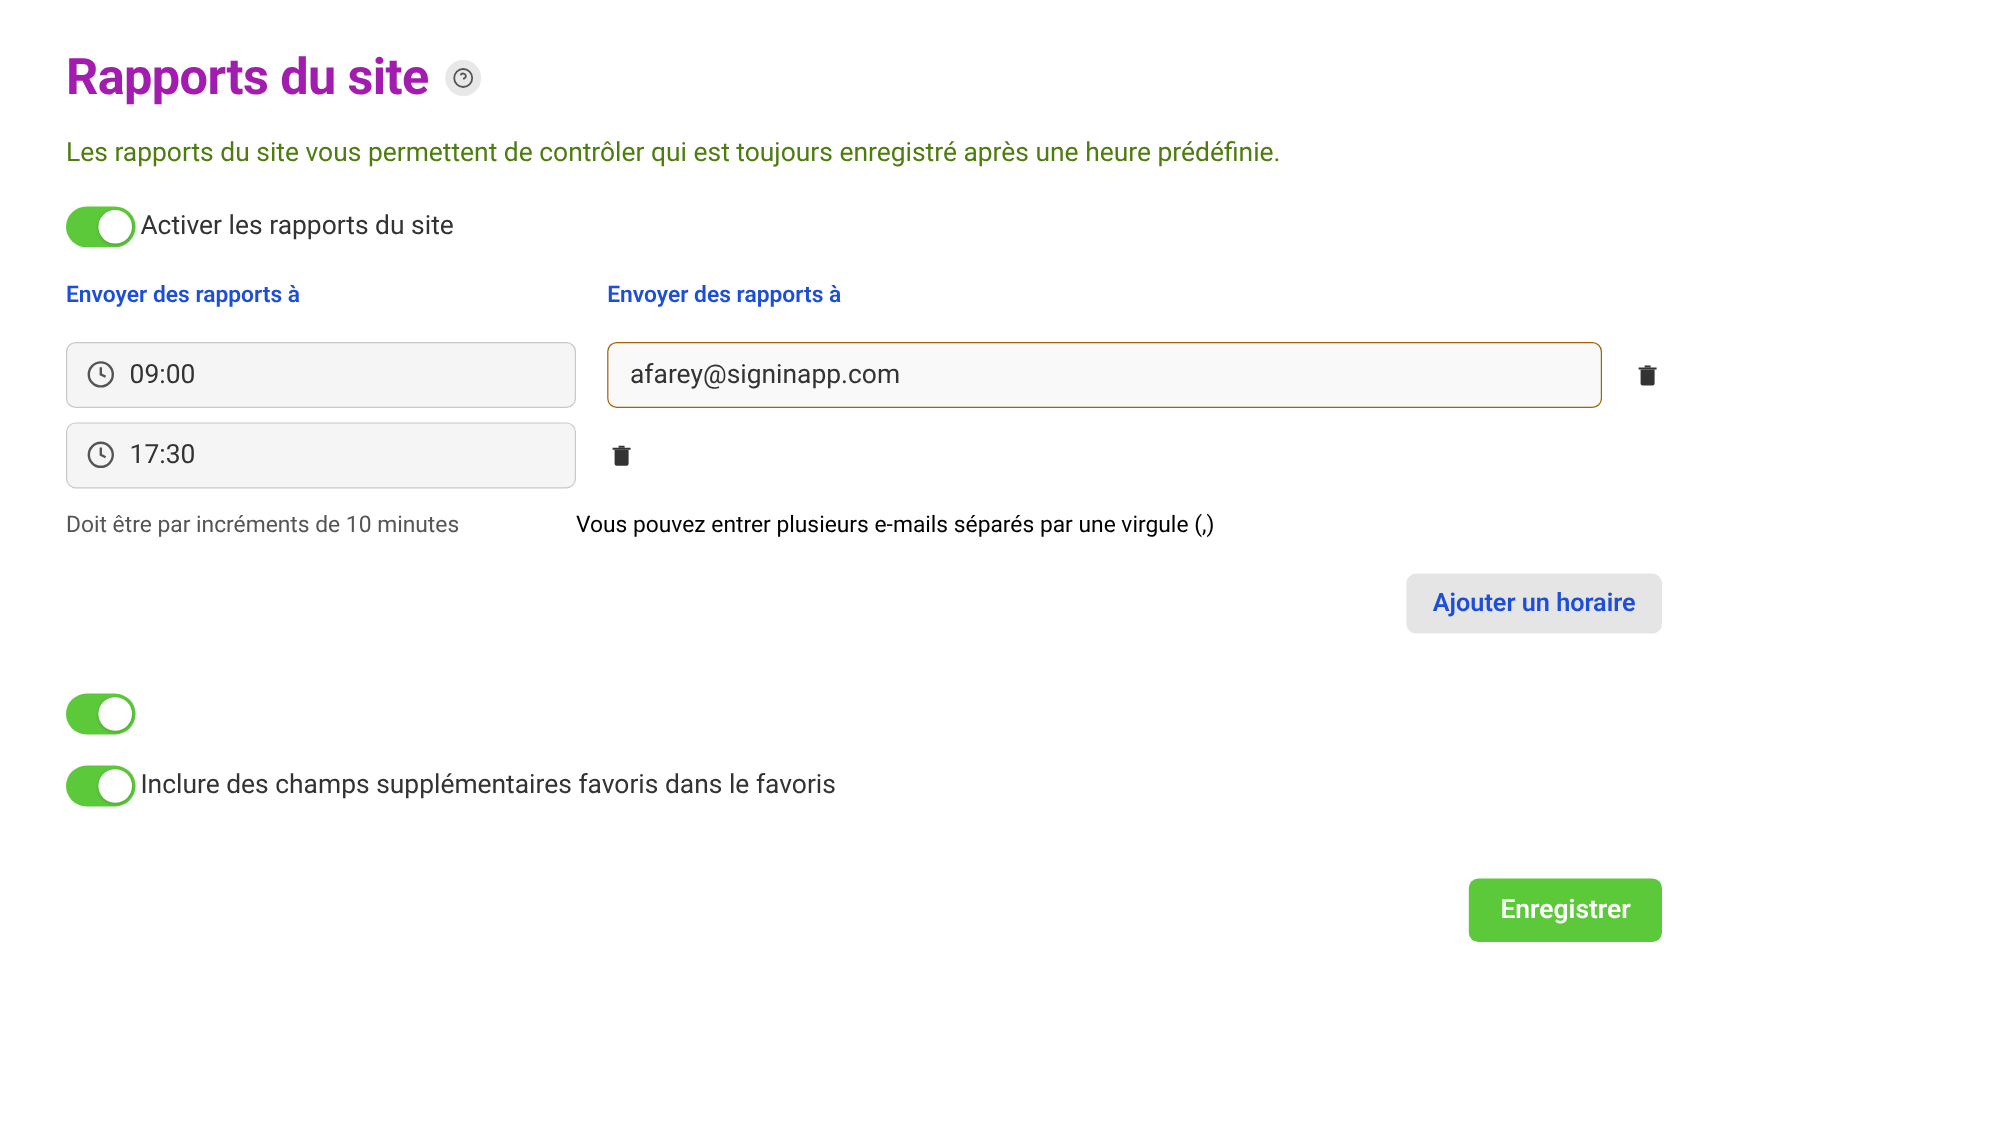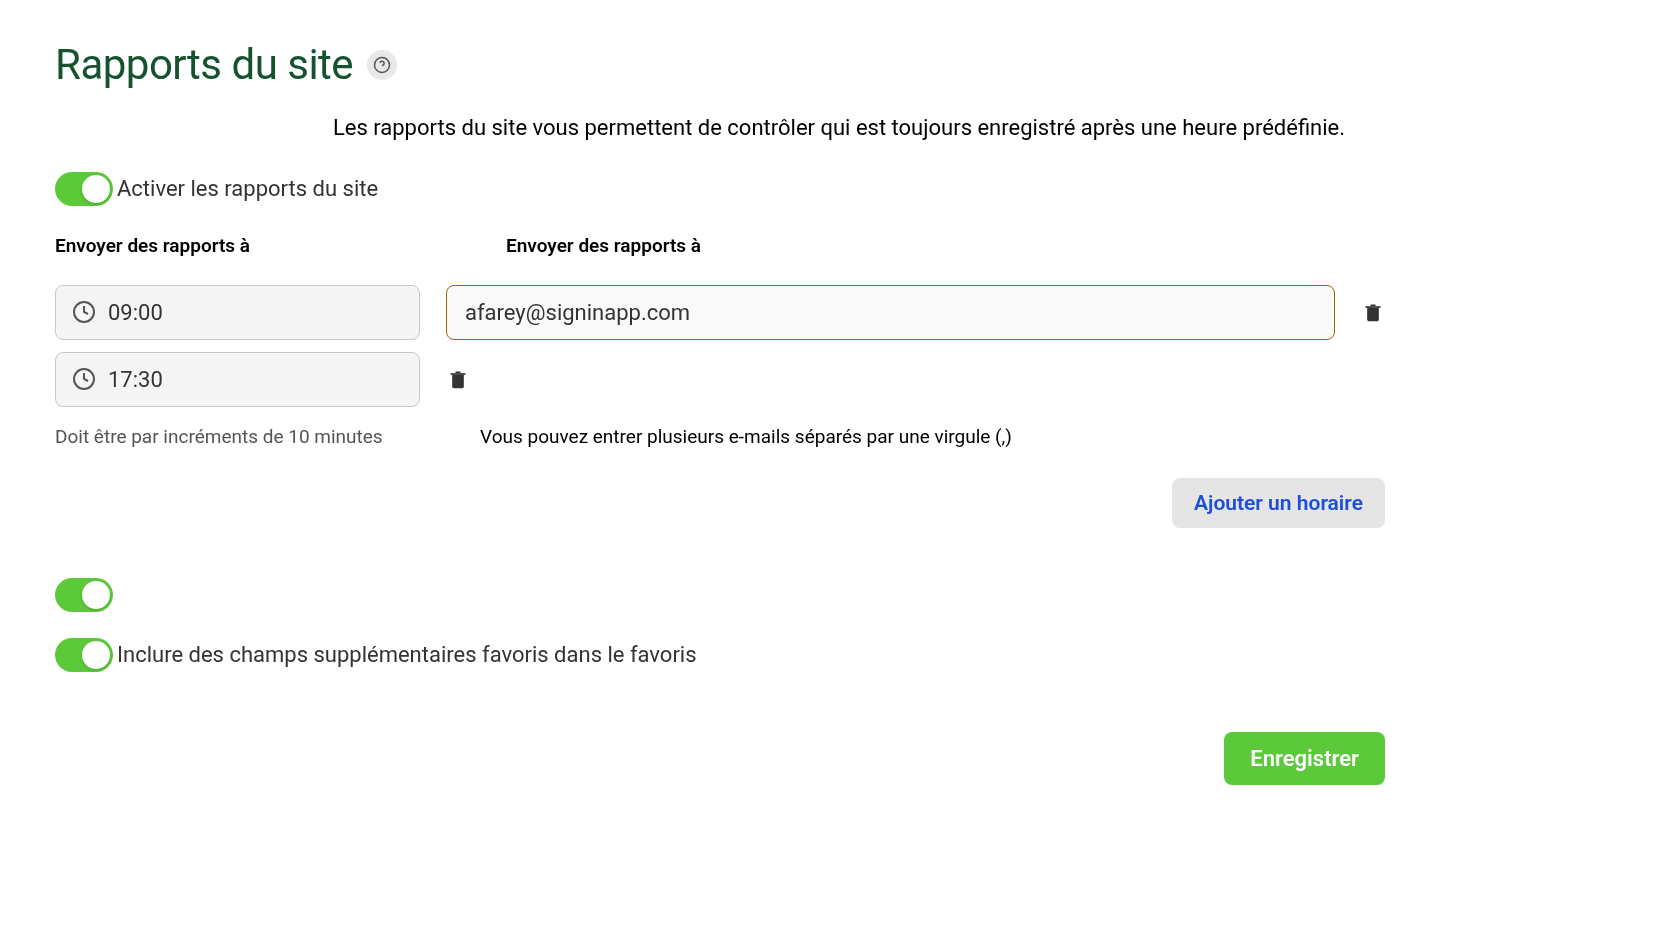--- a/index.html
+++ b/index.html
@@ -14,44 +14,43 @@
       padding: 40px 55px;
     }
     .page-title-row {
       display: flex;
       align-items: center;
       gap: 14px;
       margin-bottom: 24px;
     }
     h1 {
       font-size: 42px;
-      font-weight: 400;
-      color: #14532d;
+      font-weight: 700;
+      color: #a21caf;
       letter-spacing: -0.5px;
     }
     .help-badge {
       width: 30px;
       height: 30px;
       border-radius: 50%;
       background: #e8e8e8;
       display: flex;
       align-items: center;
       justify-content: center;
       cursor: pointer;
     }
     .help-badge svg {
       width: 18px;
       height: 18px;
     }
     .description {
       font-size: 22px;
-      color: #000000;
+      color: #4d7c0f;
       margin-bottom: 28px;
       line-height: 1.4;
-      text-align: center;
     }
     .toggle-row {
       display: flex;
       align-items: center;
       gap: 4px;
       margin-bottom: 28px;
     }
     .toggle {
       position: relative;
       width: 58px;
@@ -87,31 +86,31 @@
       width: 425px;
       flex-shrink: 0;
     }
     .col-right {
       flex: 1;
       min-width: 0;
     }
     .section-label {
       font-size: 19px;
       font-weight: 600;
-      color: #000000;
+      color: #1d4ed8;
       margin-bottom: 16px;
     }
     .row {
       display: flex;
       align-items: center;
       gap: 26px;
       margin-bottom: 12px;
     }
     .time-input {
-      width: 365px;
+      width: 425px;
       flex-shrink: 0;
       display: flex;
       align-items: center;
       gap: 12px;
       background: #f5f5f5;
       border: 1px solid #c8c8c8;
       border-radius: 8px;
       padding: 14px 16px;
       font-size: 22px;
       color: #333;

